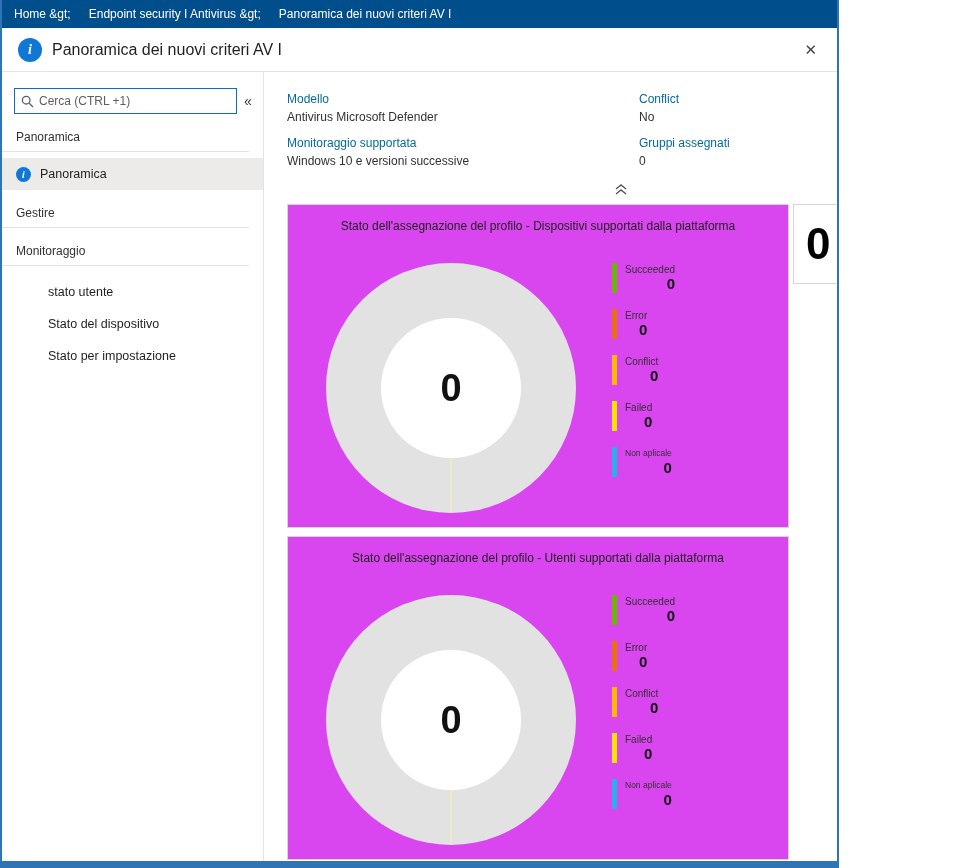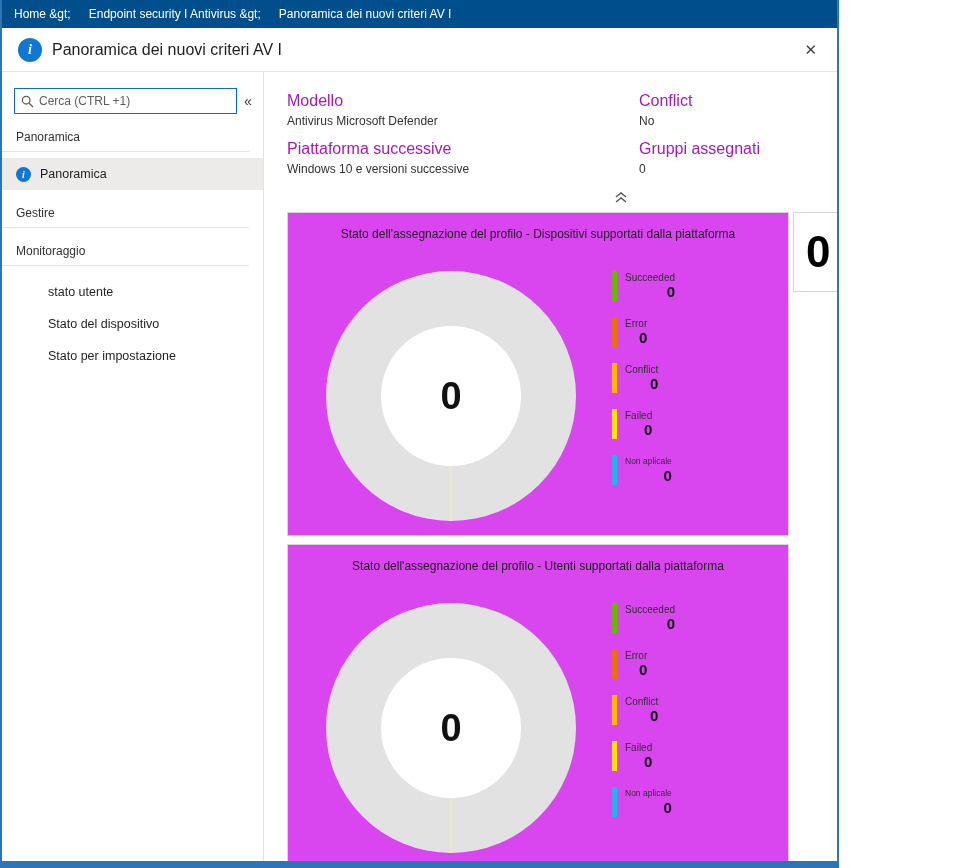--- a/index.html
+++ b/index.html
@@ -41,21 +41,21 @@
   .info-badge-sm { width:15px; height:15px; border-radius:50%; background:#0f78d4; color:#fff;
                    display:flex; align-items:center; justify-content:center; font-size:10px; font-weight:bold;
                    font-family:"Liberation Serif", serif; font-style:italic; flex:0 0 15px; }
 
   
   .main { flex:1; padding:20px 0 0 23px; overflow:hidden; }
   .summary { display:flex; width:668px; }
   .summary-col1 { width:352px; }
   .summary-col2 { flex:1; }
   .field { margin-bottom:12px; }
-  .field-label { font-size:16px; color:#a21caf; margin-bottom:4px; }
+  .field-label { font-size:12px; color:#0369a1; margin-bottom:4px; }
   .field-value { font-size:12px; color:#323130; }
 
   .chevron-row { width:668px; text-align:center; height:16px; margin:2px 0 6px; cursor:pointer; }
 
   .cards-row { display:flex; align-items:flex-start; gap:4px; width:668px; margin-top:4px; }
   .chart-card { width:502px; border:1px solid #d6d6d6; padding:14px 0 14px; background:#d946ef; }
   .chart-card.second { margin-top:8px; }
   .card-title { text-align:center; font-size:12px; color:#201f1e; padding:0 20px; }
   .chart-body { display:flex; align-items:flex-start; padding:30px 0 0 38px; }
 
@@ -134,21 +134,21 @@
 
     <div class="main">
 
       <div class="summary">
         <div class="summary-col1">
           <div class="field">
             <div class="field-label">Modello</div>
             <div class="field-value">Antivirus Microsoft Defender</div>
           </div>
           <div class="field">
-            <div class="field-label">Piattaforma successive</div>
+            <div class="field-label">Monitoraggio supportata</div>
             <div class="field-value">Windows 10 e versioni successive</div>
           </div>
         </div>
         <div class="summary-col2">
           <div class="field">
             <div class="field-label">Conflict</div>
             <div class="field-value">No</div>
           </div>
           <div class="field">
             <div class="field-label">Gruppi assegnati</div>

